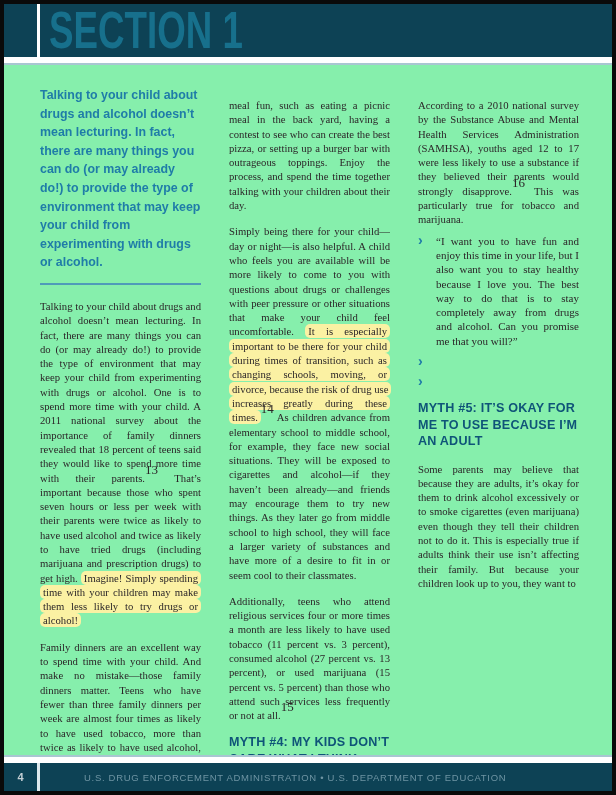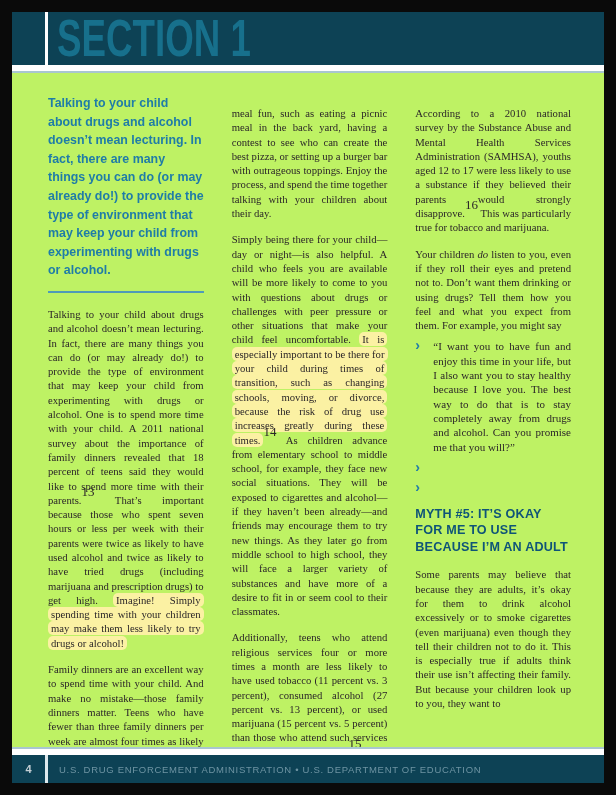--- a/index.html
+++ b/index.html
@@ -1,45 +1,45 @@
 <!DOCTYPE html>
 <html><head>
 <meta charset="utf-8">
 <style>
   html,body{margin:0;padding:0;width:616px;height:795px;overflow:hidden;background:#0a0a0a;}
   *{box-sizing:border-box;}
-  .page{width:616px;height:795px;background:#0a0a0a;padding:12px;display:flex;flex-direction:column;font-family:"Liberation Serif",serif;}
+  .page{width:616px;height:795px;background:#0a0a0a;padding:4px;display:flex;flex-direction:column;font-family:"Liberation Serif",serif;}
   
   .banner{height:53px;background:#0d4255;display:flex;align-items:stretch;flex:none;}
   .banner-square{width:33px;flex:none;background:#0d4255;}
   .v-divider{width:3px;flex:none;background:#ffffff;}
   .banner-title{margin:0 0 0 9px;color:#17708c;font-family:"Liberation Sans",sans-serif;font-weight:bold;font-size:51px;line-height:50px;letter-spacing:0px;white-space:nowrap;transform:scaleX(0.72);transform-origin:left center;align-self:center;}
   .gap-top{height:6px;background:#ffffff;flex:none;}
   .thin-rule{height:2px;background:#a9c6d1;flex:none;}
   
-  .content{flex:1;background:#bef264;padding:21px 33px 0 36px;display:grid;grid-template-columns:1fr 1fr 1fr;column-gap:28px;overflow:hidden;}
+  .content{flex:1;background:#86efac;padding:21px 33px 0 36px;display:grid;grid-template-columns:1fr 1fr 1fr;column-gap:28px;overflow:hidden;}
   .col{min-width:0;}
   .intro{margin:0;font-family:"Liberation Sans",sans-serif;font-weight:bold;font-size:12.4px;line-height:18.6px;color:#1f7ca8;text-align:left;}
   .intro-rule{border:none;border-top:2px solid #4f9bb9;margin:11px 0 14px 0;}
   .body-para{margin:12px 0 7px 0;font-size:10.7px;line-height:14.3px;color:#2b2628;text-align:justify;}
   .myth-heading{margin:12px 0 5px 0;font-family:"Liberation Sans",sans-serif;font-weight:bold;font-size:12.6px;line-height:16.5px;color:#0f5478;letter-spacing:0.2px;text-align:left;}
   .hl{background:#fbf1a3;border-radius:5px;padding:1px 3px;box-decoration-break:clone;-webkit-box-decoration-break:clone;}
   .b{font-weight:bold;}
   .i{font-style:italic;}
   sup.fn{font-size:13px;line-height:0;vertical-align:top;position:relative;top:-1px;}
   .bullets{margin:1px 0 7px 0;}
   .bullet{display:flex;margin:0 0 7px 0;}
   .marker{flex:none;width:11px;margin-right:7px;color:#1f7ca8;font-family:"Liberation Sans",sans-serif;font-weight:bold;font-size:14px;line-height:13px;}
   .btext{flex:1;font-size:11px;line-height:14.3px;color:#2b2628;text-align:justify;}
   
   .gap-bottom{height:6px;background:#ffffff;flex:none;}
   .footer-bar{height:28px;background:#0d4255;display:flex;align-items:stretch;flex:none;}
   .footer-pageno{width:33px;flex:none;display:flex;align-items:center;justify-content:center;color:#c4cfd4;font-family:"Liberation Sans",sans-serif;font-weight:bold;font-size:11px;}
   .footer-divider{width:3px;flex:none;background:#dde8ec;}
-  .footer-text{display:flex;align-items:center;padding-left:11px;color:#6e94a3;font-family:"Liberation Sans",sans-serif;font-size:9.5px;letter-spacing:0.7px;}
+  .footer-text{display:flex;align-items:center;padding-left:11px;color:#6e94a3;font-family:"Liberation Sans",sans-serif;font-size:9.5px;letter-spacing:0.7px;margin-left:33px;}
 </style>
 </head>
 <body>
 
 <div class="page">
 
   <header class="banner">
     <div class="banner-square"></div>
     <div class="v-divider"></div>
     <h1 class="banner-title">SECTION 1</h1>
@@ -57,21 +57,20 @@
       </div>
     <div class="col">
         <p class="body-para"><span>meal fun, such as eating a picnic meal in the back yard, having a contest to see who can create the best pizza, or setting up a burger bar with outrageous toppings. Enjoy the process, and spend the time together talking with your children about their day.</span></p>
         <p class="body-para"><span>Simply being there for your child—day or night—is also helpful. A child who feels you are available will be more likely to come to you with questions about drugs or challenges with peer pressure or other situations that make your child feel uncomfortable. </span><span class="hl">It is especially important to be there for your child during times of transition, such as changing schools, moving, or divorce, because the risk of drug use increases greatly during these times.</span><sup class="fn">14</sup><span> As children advance from elementary school to middle school, for example, they face new social situations. They will be exposed to cigarettes and alcohol—if they haven’t been already—and friends may encourage them to try new things. As they later go from middle school to high school, they will face a larger variety of substances and have more of a desire to fit in or seem cool to their classmates.</span></p>
         <p class="body-para"><span>Additionally, teens who attend religious services four or more times a month are less likely to have used tobacco (11 percent vs. 3 percent), consumed alcohol (27 percent vs. 13 percent), or used marijuana (15 percent vs. 5 percent) than those who attend such services less frequently or not at all.</span><sup class="fn">15</sup></p>
         <h2 class="myth-heading">MYTH #4: MY KIDS DON’T CARE WHAT I THINK</h2>
         <p class="body-para"><span>Kids—especially teenagers—sometimes act like they don’t care what their parents think. Studies have shown, however, that they </span></p>
       </div>
     <div class="col">
         <p class="body-para"><span>According to a 2010 national survey by the Substance Abuse and Mental Health Services Administration (SAMHSA), youths aged 12 to 17 were less likely to use a substance if they believed their parents would strongly disapprove.</span><sup class="fn">16</sup><span> This was particularly true for tobacco and marijuana.</span></p>
-        <p class="body-para"><span>Your children </span><span class="i">do</span><span> listen to you, even if they roll their eyes and pretend not to. Don’t want them drinking or using drugs? Tell them how you feel and what you expect from them. For example, you might say</span></p>
         <div class="bullets">
           <div class="bullet">
             <span class="marker">›</span>
             <span class="btext"><span>“I want you to have fun and enjoy this time in your life, but I also want you to stay healthy because I love you. The best way to do that is to stay completely away from drugs and alcohol. Can you promise me that you will?”</span></span>
           </div>
           <div class="bullet">
             <span class="marker">›</span>
           </div>
           <div class="bullet">
             <span class="marker">›</span>

